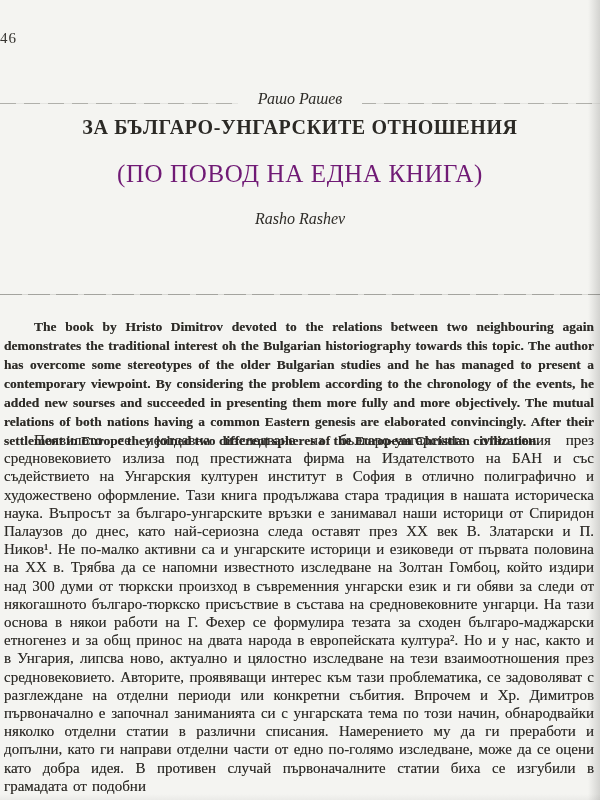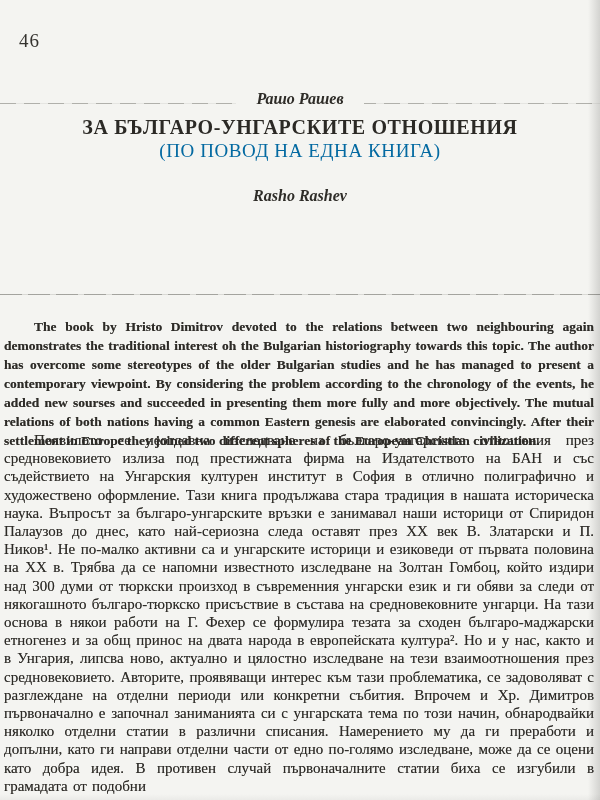--- a/index.html
+++ b/index.html
@@ -28,23 +28,23 @@
   }
   .scan-edge-bottomleft {
     position: absolute;
     left: 0; bottom: 0;
     width: 100%; height: 6px;
     background: linear-gradient(to bottom, rgba(0,0,0,0), rgba(60,60,58,0.05));
     pointer-events: none;
   }
   .page-number {
     position: absolute;
-    left: 19px;
+    left: 0;
     top: 30px;
-    font-size: 19px;
+    font-size: 15px;
     letter-spacing: 1px;
     color: #35332f;
   }
   
   .rule-top {
     position: absolute;
     left: 0;
     top: 103px;
     width: 100%;
     height: 1px;
@@ -68,39 +68,40 @@
     left: 0;
     width: 100%;
     text-align: center;
   }
   .author {
     position: relative;
     display: inline-block;
     padding: 0 20px;
     background: #f4f4f1;
     font-size: 16px;
-    font-weight: bold;
+    font-weight: normal;
     font-style: italic;
     color: #2e2c28;
     z-index: 2;
   }
   .title-bg {
     margin-top: 7px;
     font-size: 20px;
     font-weight: bold;
     line-height: 24px;
     letter-spacing: 0.6px;
     color: #2b2925;
   }
   .title-sub {
-    font-size: 19px;
+    font-size: 25px;
     font-weight: normal;
     line-height: 24px;
     letter-spacing: 0.6px;
-    color: #0369a1;
+    color: #701a75;
+    margin-top: 23px;
   }
   .author-en {
     margin-top: 24px;
   }
   .text-block {
     position: absolute;
     left: 4px;
     right: 6px;
     text-align: justify;
     color: #2d2b27;

